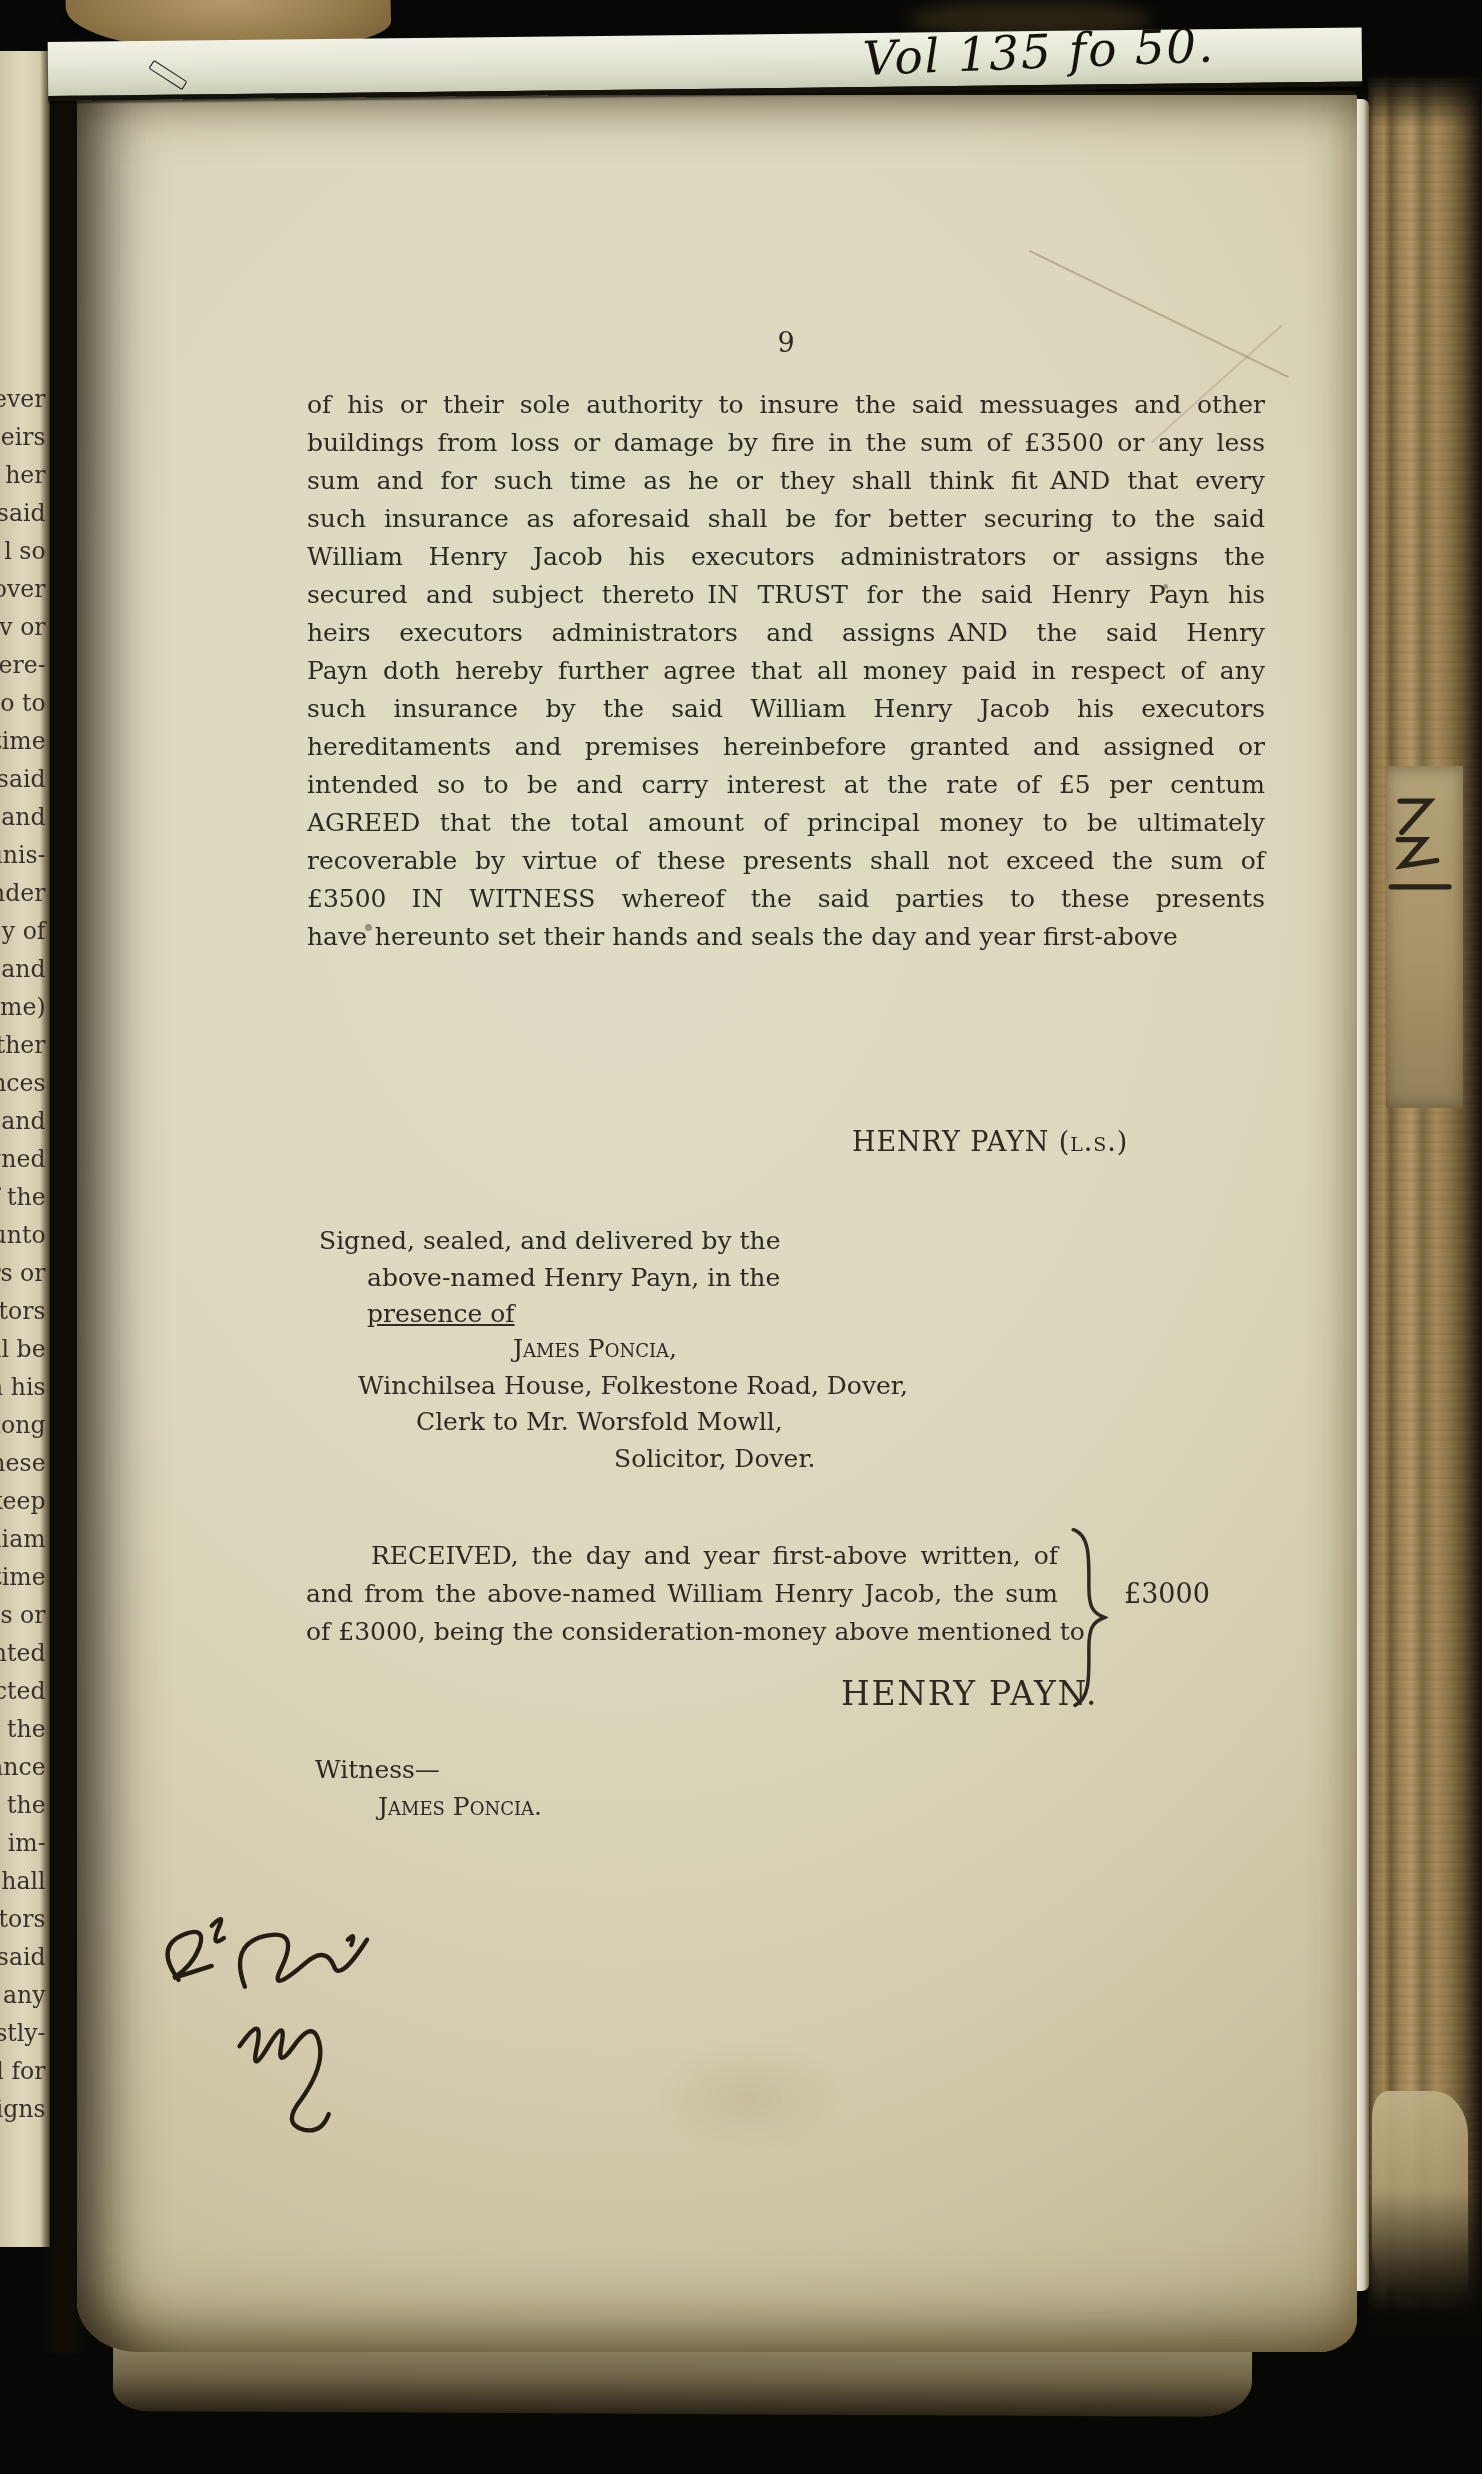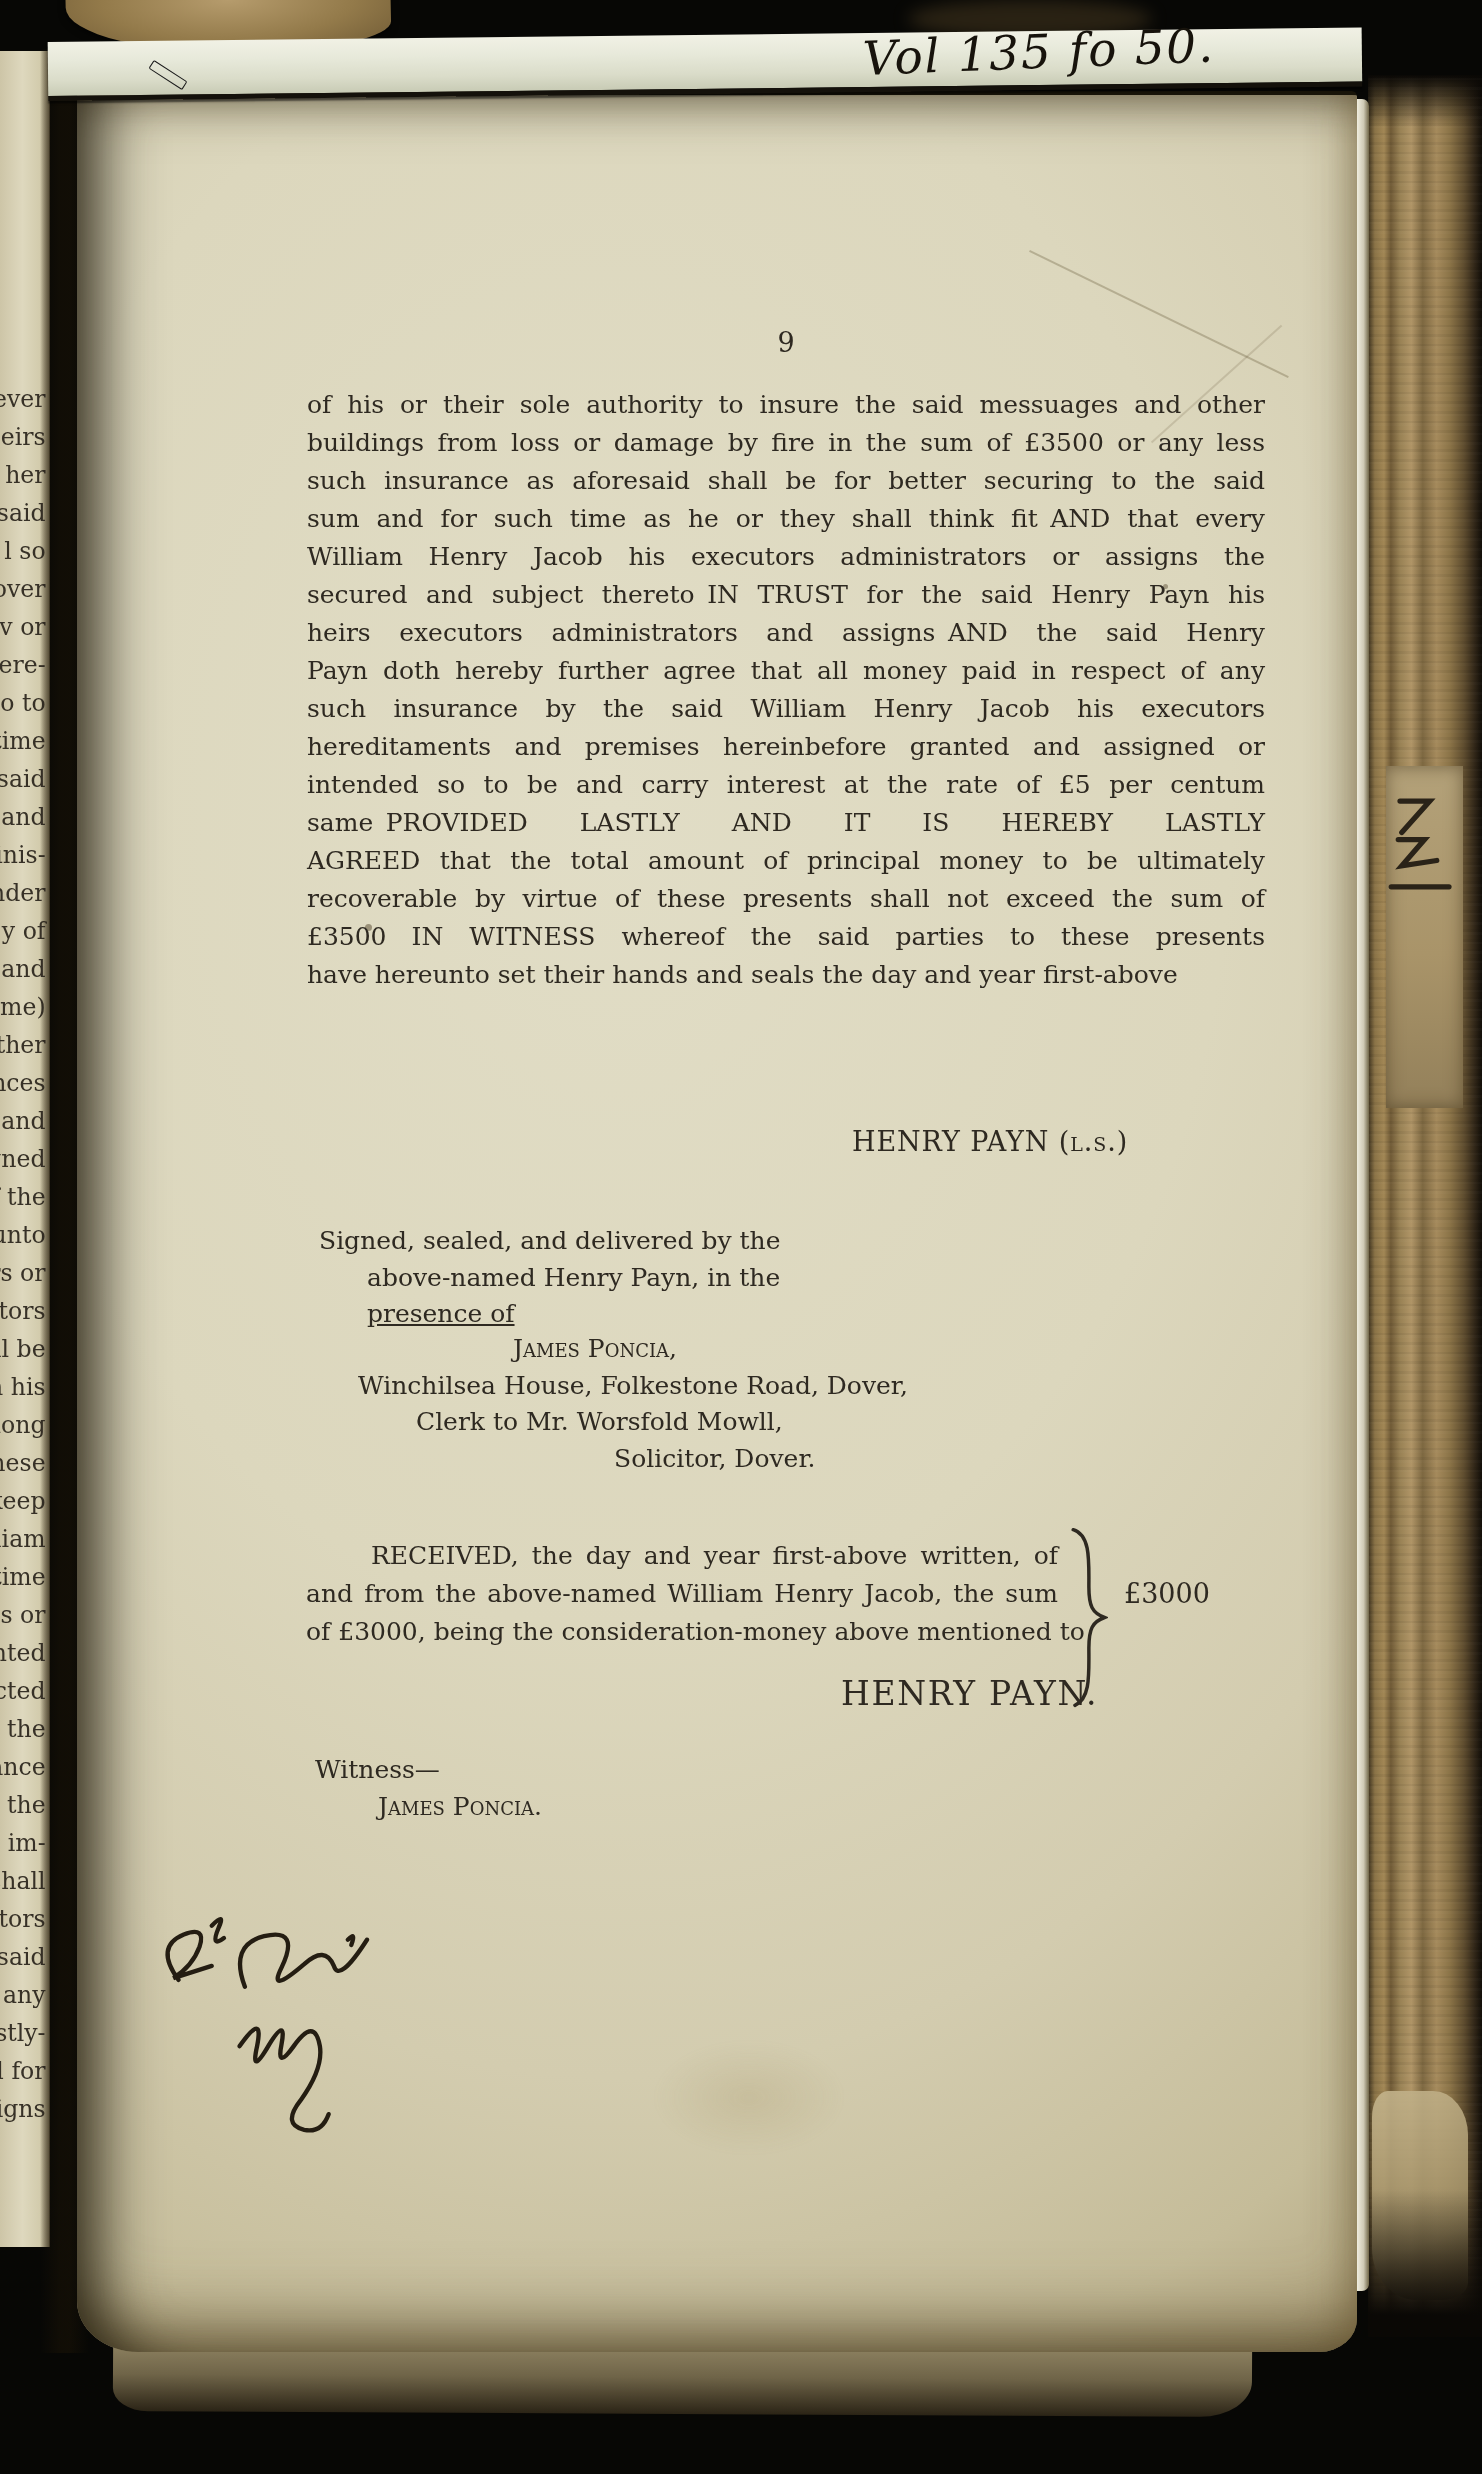--- a/index.html
+++ b/index.html
@@ -173,30 +173,29 @@
     <div class="crease crease2"></div>
     <div class="stain1"></div>
     <div class="stain2"></div>
     <div class="stain3"></div>
 
     <div class="page-number">9</div>
 
     <div class="body">
         <div class="body-line">of his or their sole authority to insure the said messuages and other</div>
         <div class="body-line">buildings from loss or damage by fire in the sum of £3500 or any less</div>
+        <div class="body-line">sum and for such time as he or they shall think fit AND that every</div>
         <div class="body-line">such insurance as aforesaid shall be for better securing to the said</div>
-        <div class="body-line">sum and for such time as he or they shall think fit AND that every</div>
         <div class="body-line">William Henry Jacob his executors administrators or assigns the</div>
         <div class="body-line">secured and subject thereto IN TRUST for the said Henry Payn his</div>
         <div class="body-line">heirs executors administrators and assigns AND the said Henry</div>
         <div class="body-line">Payn doth hereby further agree that all money paid in respect of any</div>
         <div class="body-line">such insurance by the said William Henry Jacob his executors</div>
         <div class="body-line">hereditaments and premises hereinbefore granted and assigned or</div>
         <div class="body-line">intended so to be and carry interest at the rate of £5 per centum</div>
-        <div class="body-line">same PROVIDED LASTLY AND IT IS HEREBY LASTLY</div>
         <div class="body-line">AGREED that the total amount of principal money to be ultimately</div>
         <div class="body-line">recoverable by virtue of these presents shall not exceed the sum of</div>
         <div class="body-line">£3500  IN WITNESS whereof the said parties to these presents</div>
         <div class="body-line">have hereunto set their hands and seals the day and year first-above</div>
       </div>
 
     <div class="seal-sig">
       <span>HENRY PAYN</span>
       <span class="sc">(l.s.)</span>
     </div>

